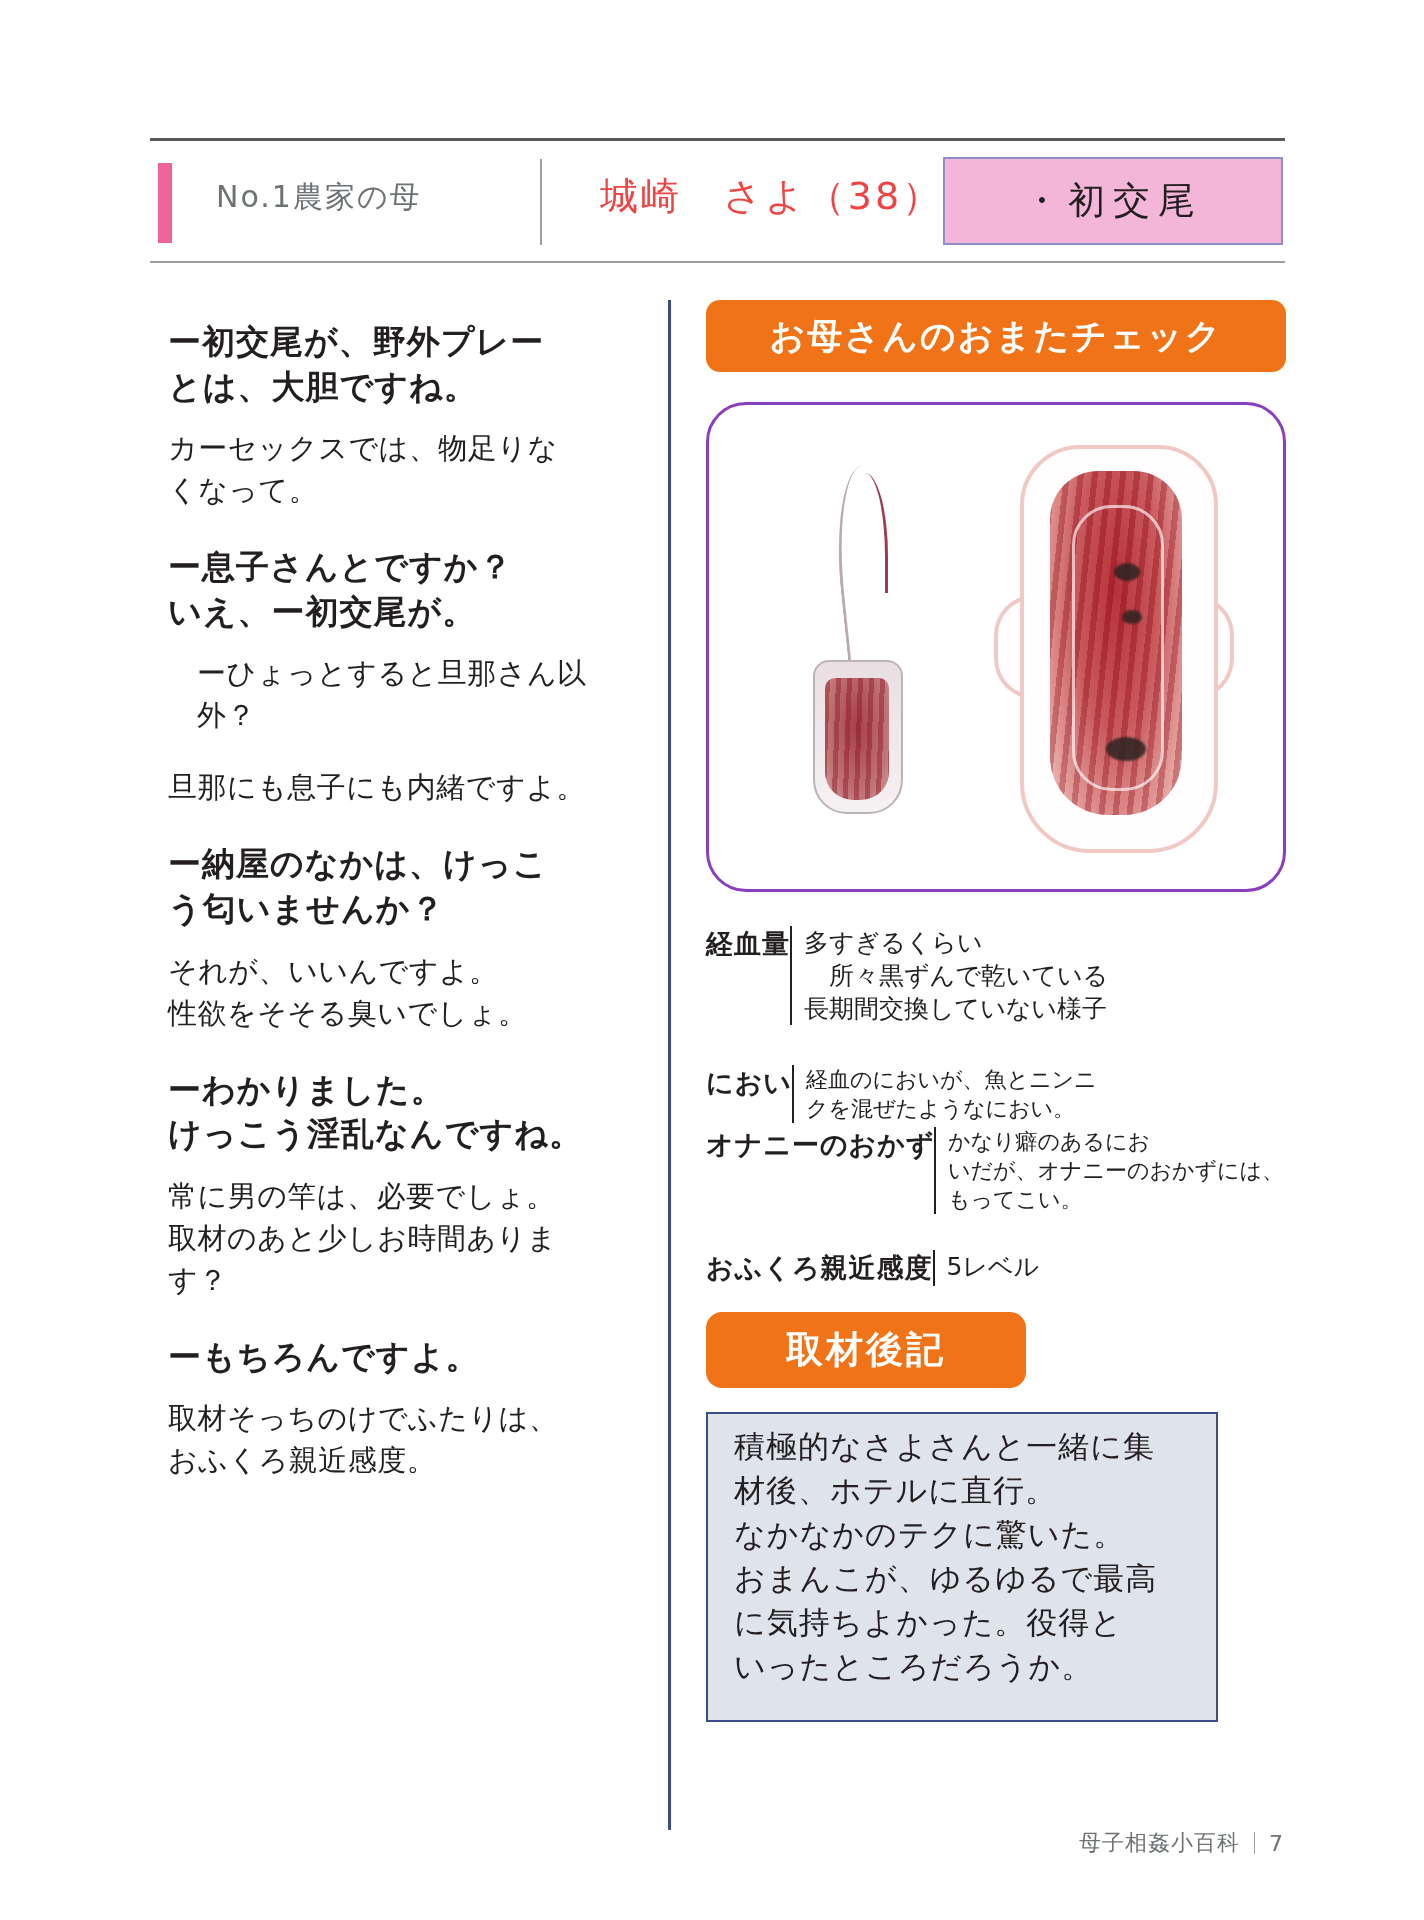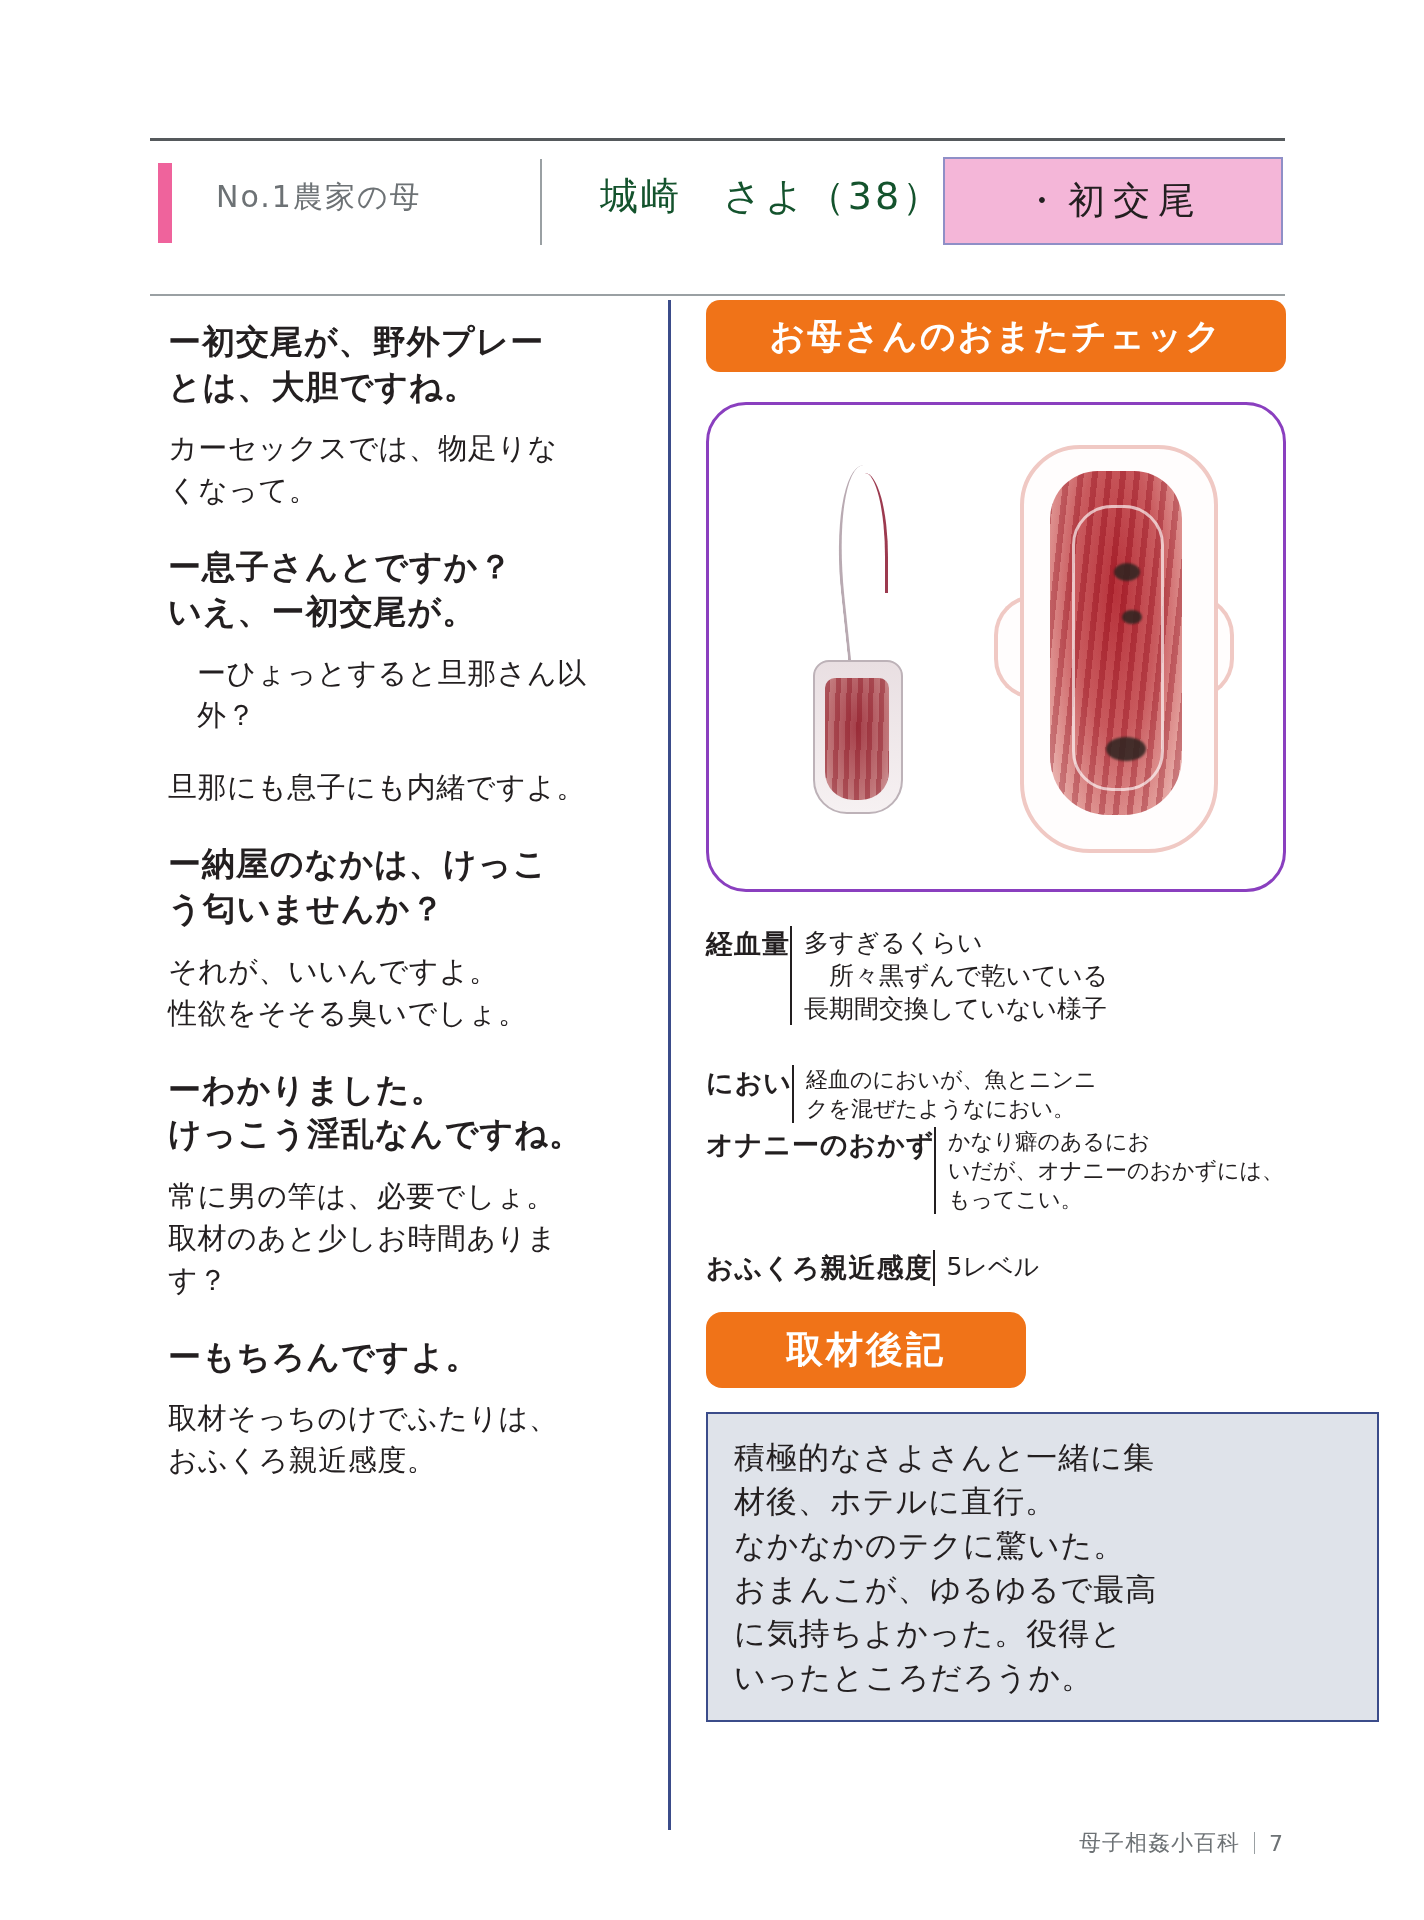--- a/index.html
+++ b/index.html
@@ -24,21 +24,21 @@
     box-sizing: border-box;
     padding: 0;
   }
 
   
   .header {
     position: absolute;
     left: 150px;
     top: 138px;
     width: 1135px;
-    height: 158px;
+    height: 125px;
     border-top: 3px solid #55595c;
     border-bottom: 2px solid #9aa0a3;
     box-sizing: border-box;
   }
   .header-inner {
     position: relative;
     width: 100%;
     height: 100%;
     display: flex;
     align-items: center;
@@ -67,21 +67,21 @@
     width: 2px;
     height: 86px;
     background: #9aa0a3;
   }
   .header-name {
     position: absolute;
     left: 450px;
     top: 30px;
     font-size: 38px;
     letter-spacing: 3px;
-    color: #14532d;
+    color: #ef4444;
     font-family: "DejaVu Sans", sans-serif;
   }
   .header-tag {
     position: absolute;
     right: 2px;
     top: 16px;
     width: 340px;
     height: 88px;
     background: #f4b6d8;
     border: 2px solid #8f8fc7;
@@ -320,26 +320,26 @@
     margin-top: 26px;
     width: 320px;
     height: 76px;
     line-height: 76px;
     font-size: 37px;
     letter-spacing: 3px;
     border-radius: 16px;
   }
   .report-box {
     margin-top: 24px;
-    width: 673px;
+    width: 512px;
     min-height: 310px;
     background: #dfe3ea;
     border: 2px solid #3b4c8a;
     box-sizing: border-box;
-    padding: 21px 26px;
+    padding: 10px 26px;
   }
   .report-text {
     font-size: 31px;
     line-height: 1.42;
     letter-spacing: 1px;
     font-family: "DejaVu Sans", sans-serif;
     white-space: pre-line;
     color: #231f20;
   }
 

